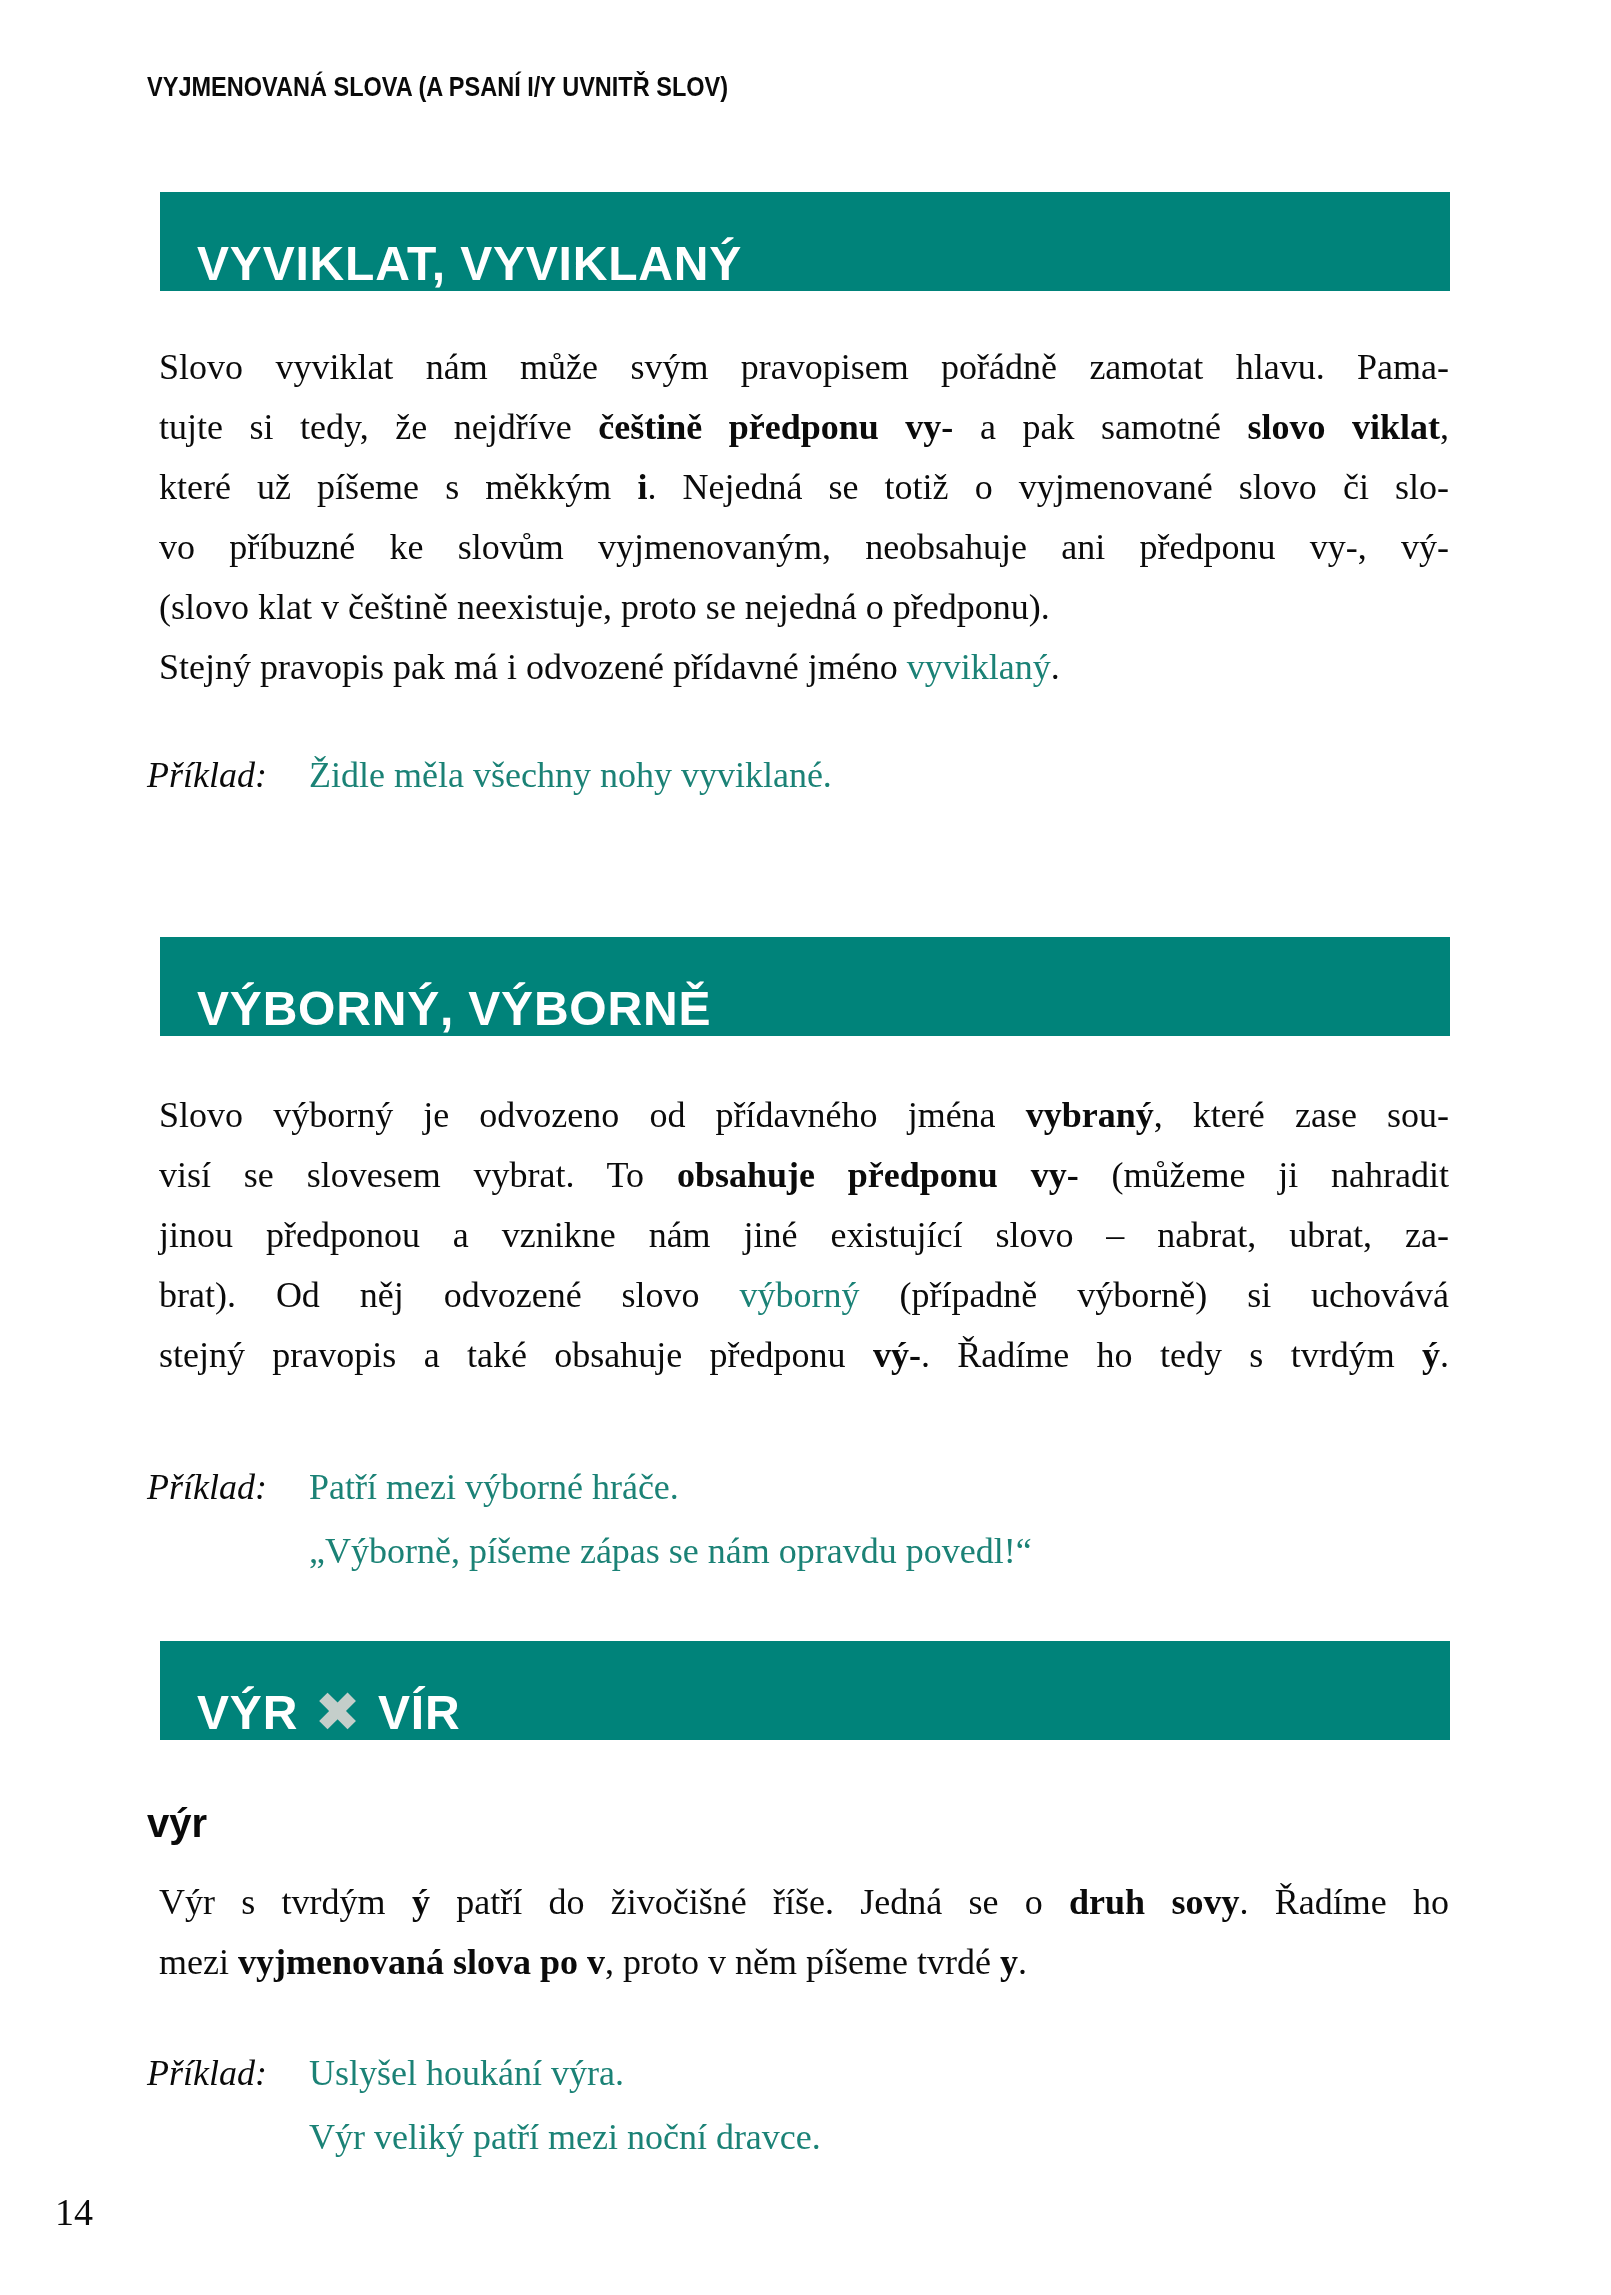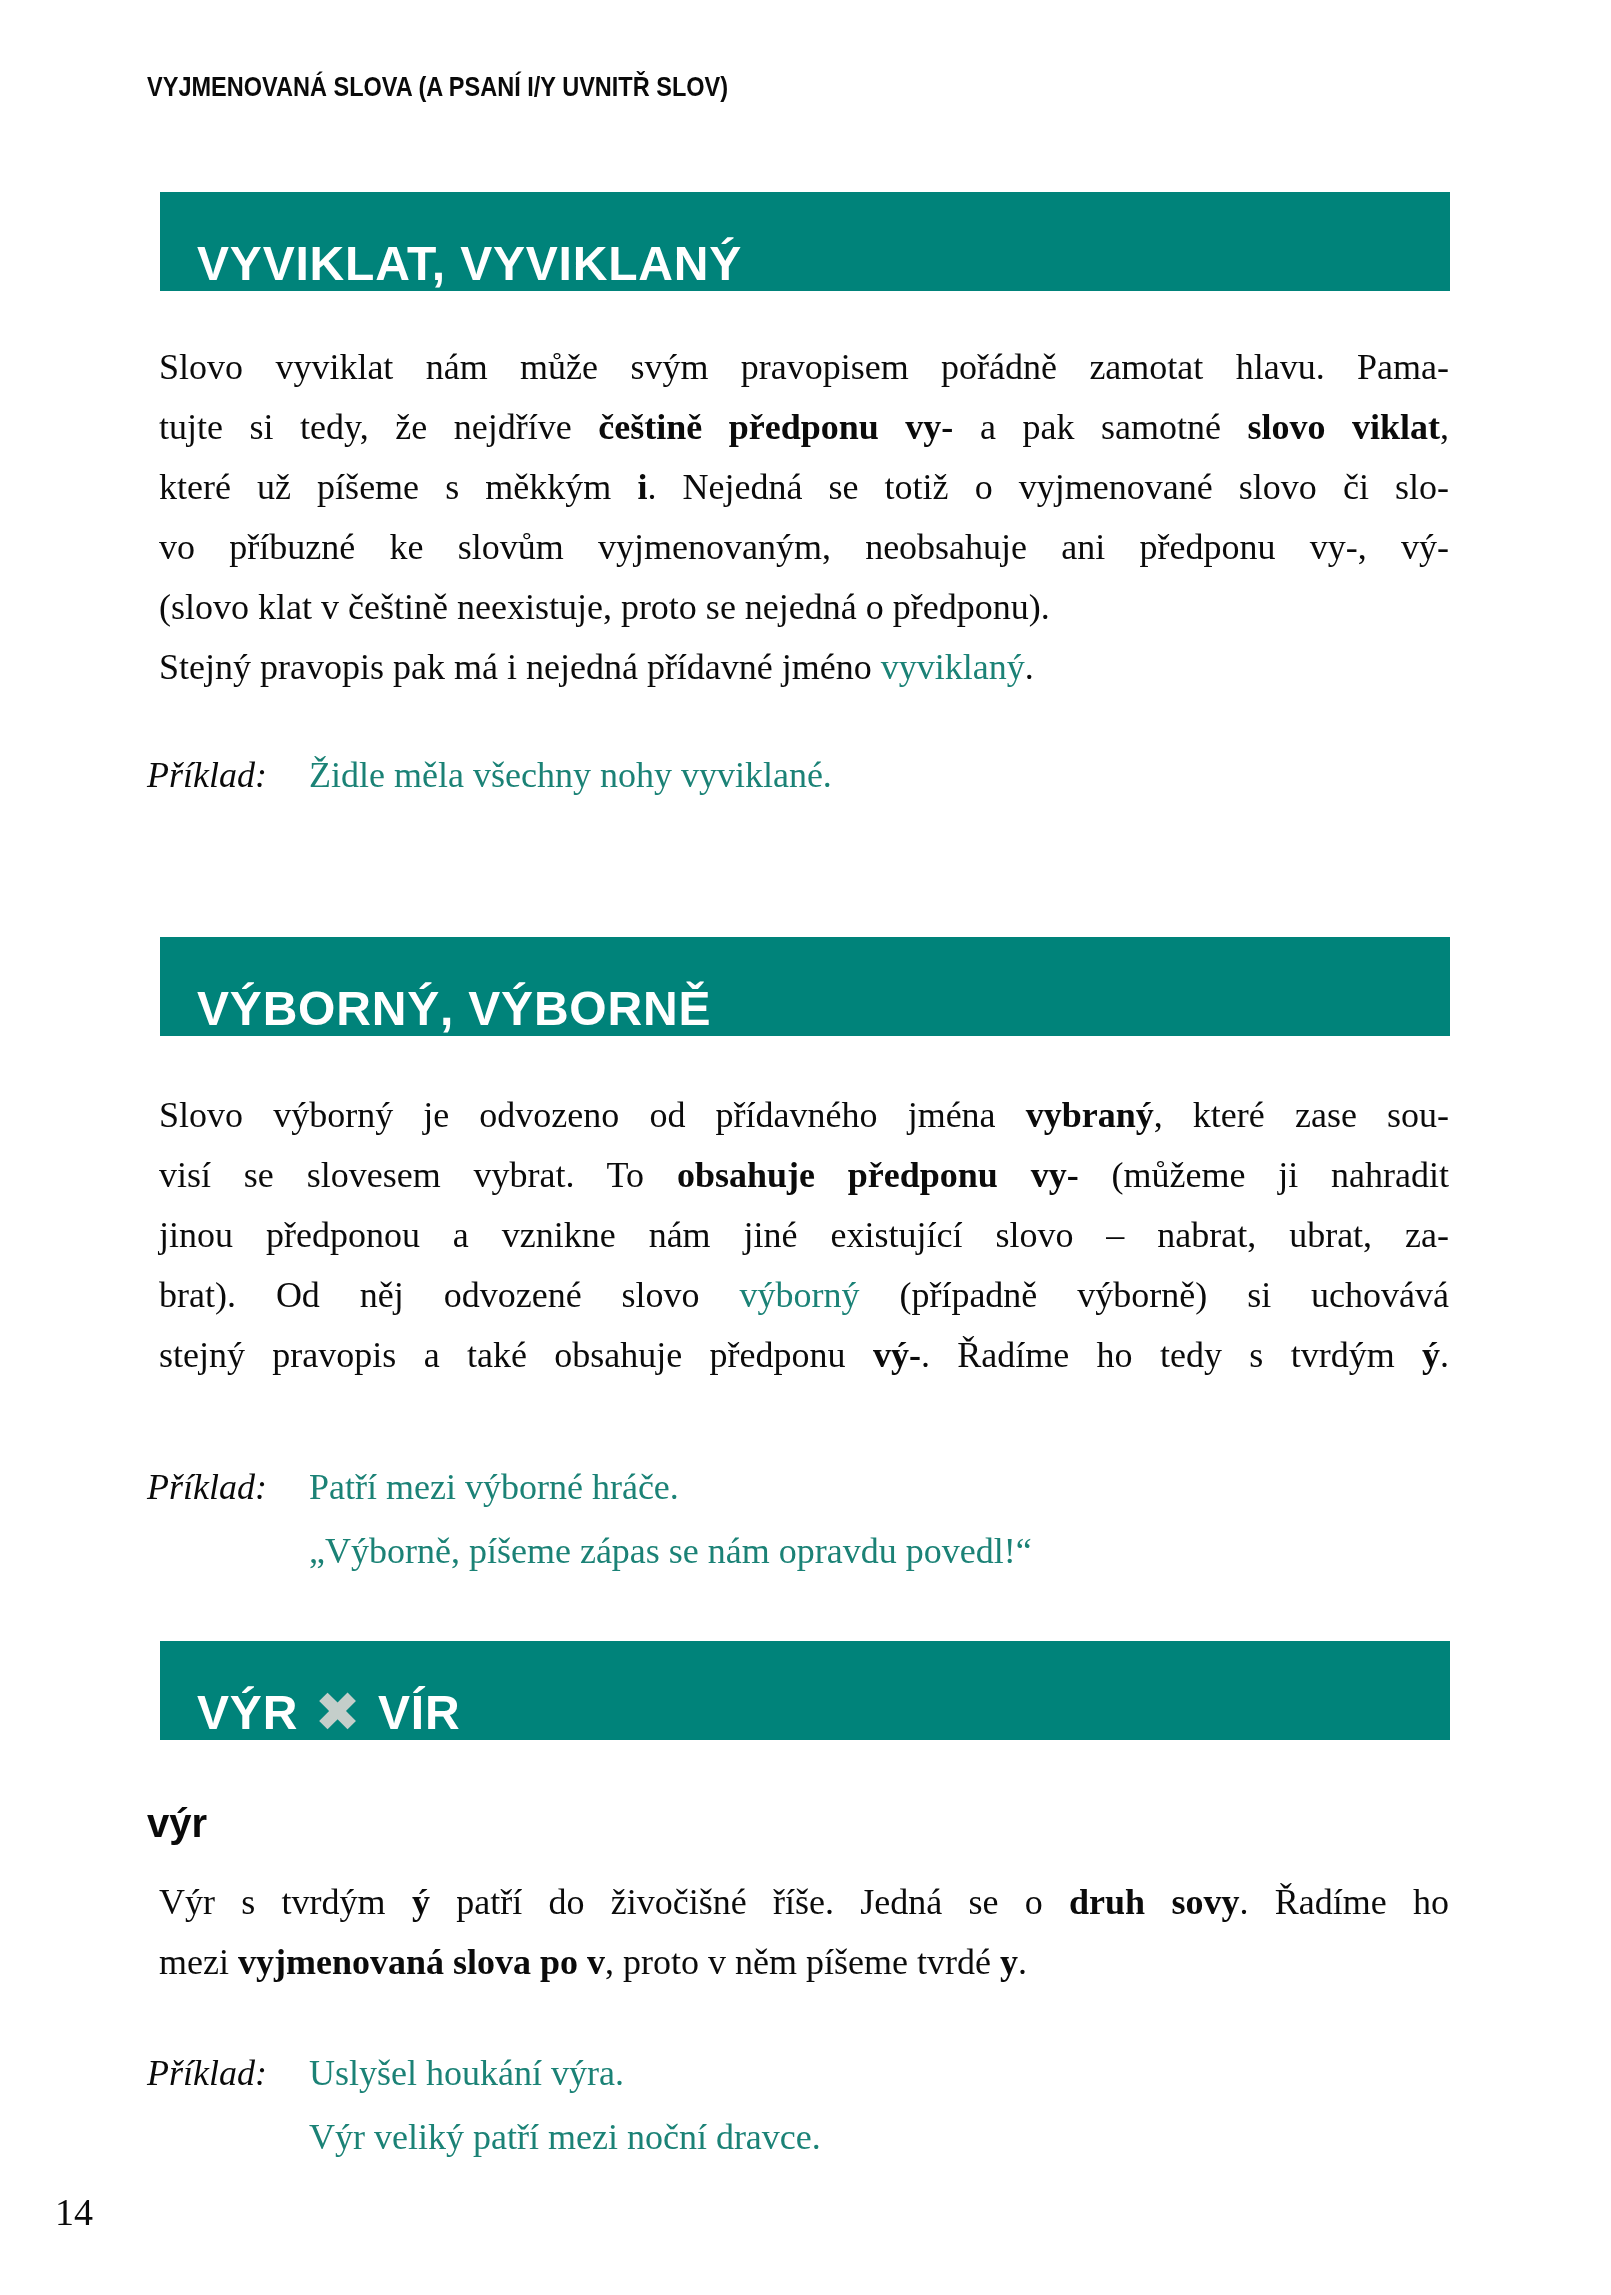--- a/index.html
+++ b/index.html
@@ -81,21 +81,21 @@
 
   <div class="banner" style="top:192px">
     <span>VYVIKLAT, VYVIKLANÝ</span>
   </div>
   <div class="para" style="top:337px">
       <div class="tline just"><span class="seg-normal">Slovo vyviklat nám může svým pravopisem pořádně zamotat hlavu. Pama-</span></div>
       <div class="tline just"><span class="seg-normal">tujte si tedy, že nejdříve </span><span class="seg-bold">češtině předponu vy-</span><span class="seg-normal"> a pak samotné </span><span class="seg-bold">slovo viklat</span><span class="seg-normal">,</span></div>
       <div class="tline just"><span class="seg-normal">které už píšeme s měkkým </span><span class="seg-bold">i</span><span class="seg-normal">. Nejedná se totiž o vyjmenované slovo či slo-</span></div>
       <div class="tline just"><span class="seg-normal">vo příbuzné ke slovům vyjmenovaným, neobsahuje ani předponu vy-, vý-</span></div>
       <div class="tline"><span class="seg-normal">(slovo klat v češtině neexistuje, proto se nejedná o předponu).</span></div>
-      <div class="tline"><span class="seg-normal">Stejný pravopis pak má i nejedná přídavné jméno </span><span class="seg-teal">vyviklaný</span><span class="seg-normal">.</span></div>
+      <div class="tline"><span class="seg-normal">Stejný pravopis pak má i odvozené přídavné jméno </span><span class="seg-teal">vyviklaný</span><span class="seg-normal">.</span></div>
     </div>
   <div class="example" style="top:743px">
     <div class="label">Příklad:</div>
     <div class="lines">
         <div class="tline"><span class="seg-teal">Židle měla všechny nohy vyviklané.</span></div>
       </div>
   </div>
 
   <div class="banner" style="top:937px">
     <span>VÝBORNÝ, VÝBORNĚ</span>

